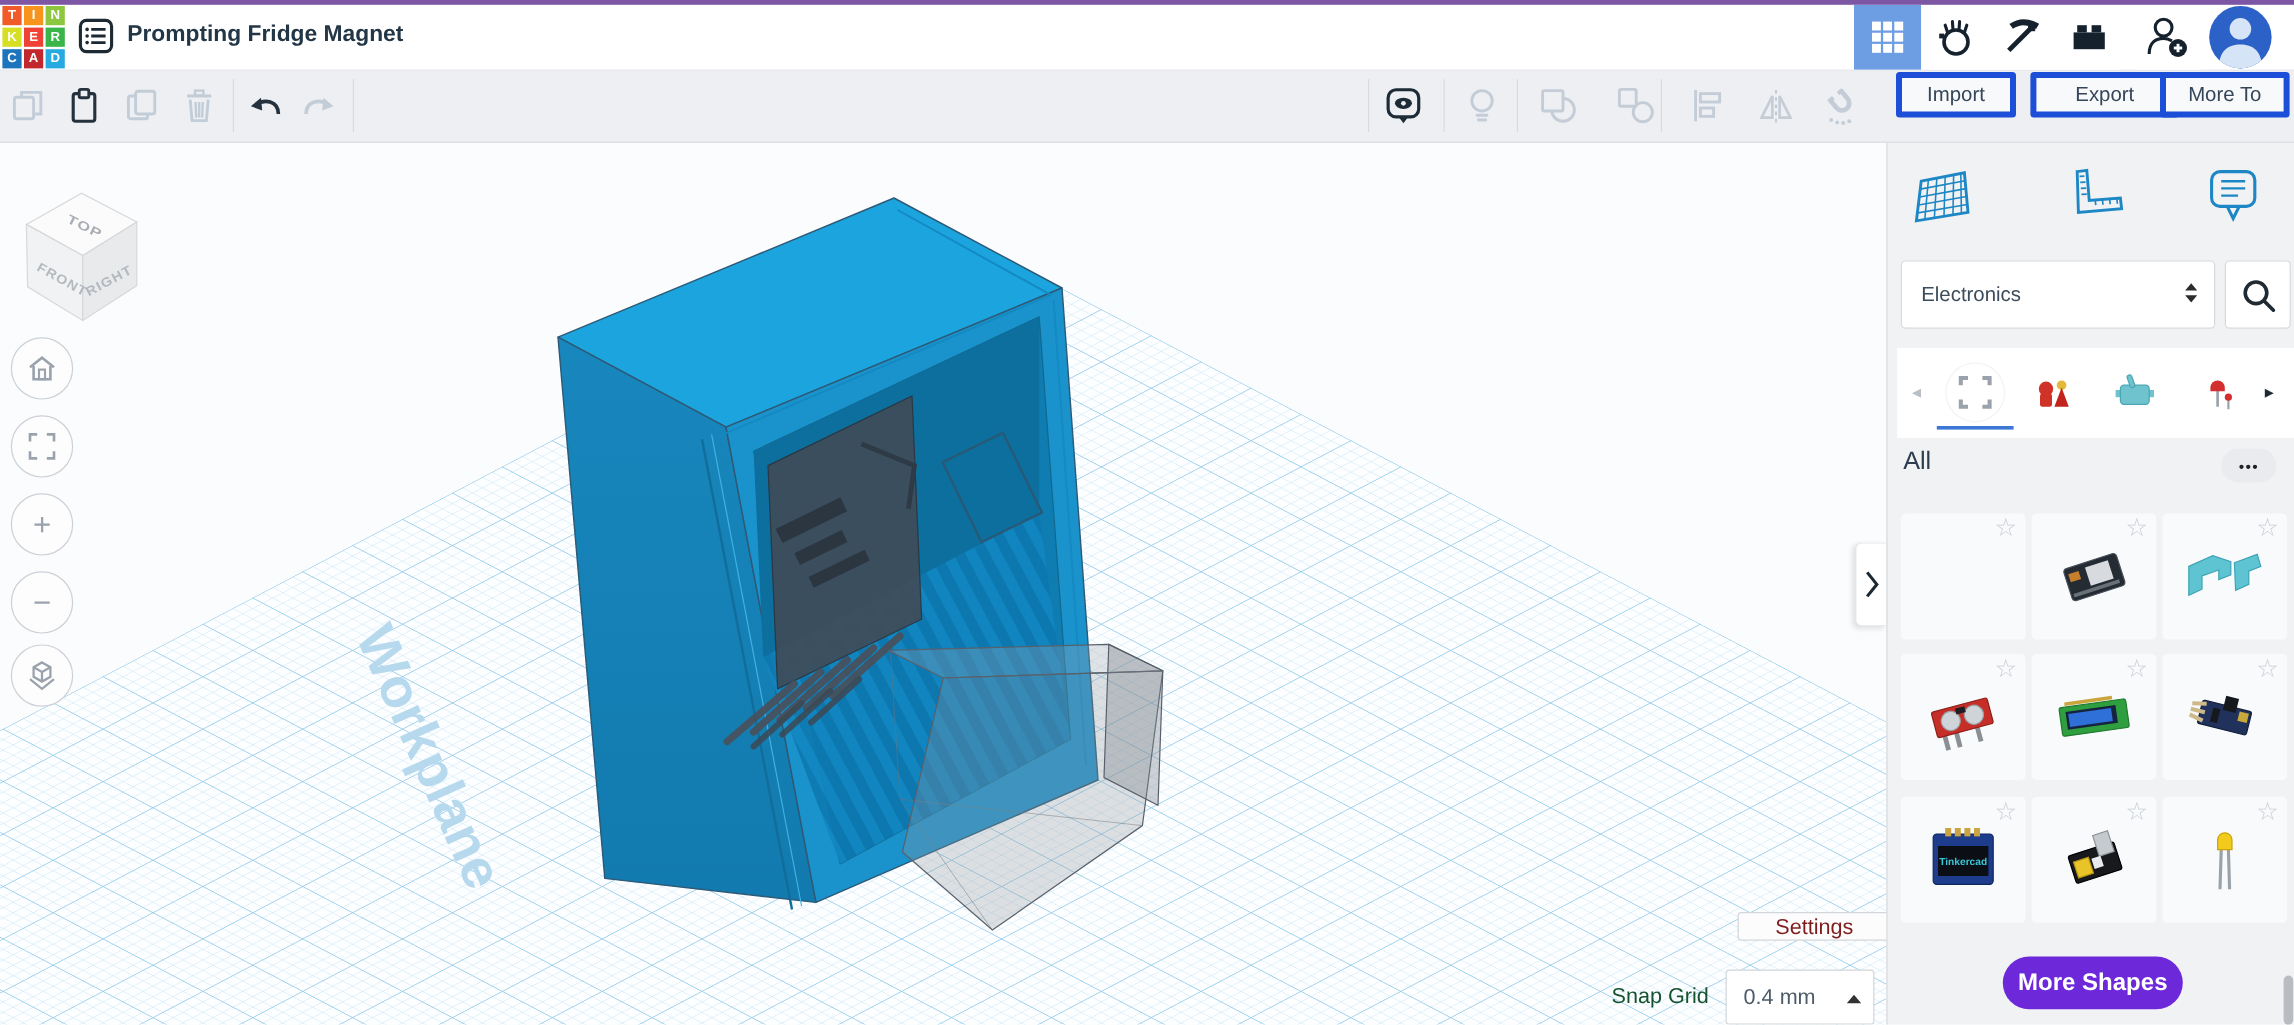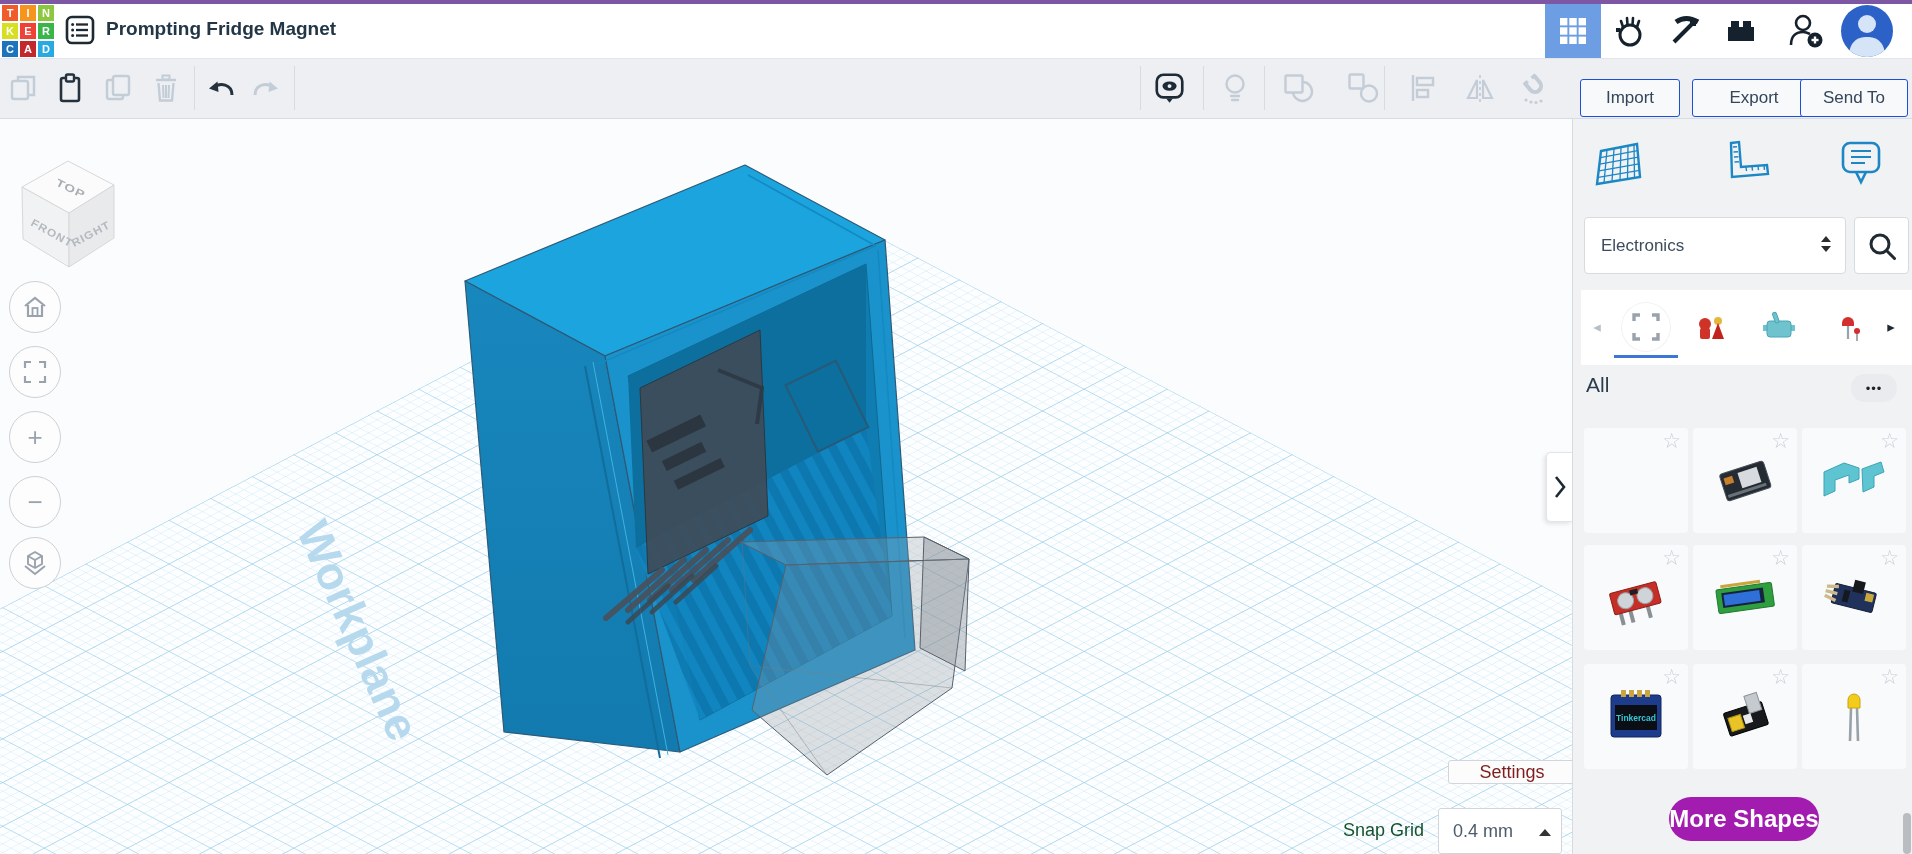--- a/index.html
+++ b/index.html
@@ -20,21 +20,21 @@
   #menu-btn{left:64px;top:14px;width:32px;height:32px;display:flex;align-items:center;justify-content:center;}
   #doc-title{left:106px;top:0;height:58px;line-height:58px;font-size:19px;font-weight:600;color:#233646;}
   .tb-tile{top:4px;width:56px;height:54px;background:#fff;display:flex;align-items:center;justify-content:center;}
   .tb-tile.active{background:#6d9de3;}
   #avatar{left:1841px;top:5px;width:52px;height:52px;border-radius:50%;background:#2c62c8;overflow:hidden;display:flex;align-items:flex-end;justify-content:center;}
 
   
   #toolbar{left:0;top:58px;width:1912px;height:60px;background:#edeff2;border-bottom:1px solid #d9dcdf;z-index:15;}
   .tool-ic{top:13px;width:34px;height:34px;display:flex;align-items:center;justify-content:center;}
   .tb-div{top:8px;width:1px;height:44px;background:#d8dbdf;}
-  .tb-btn{top:21px;height:38px;background:#f8f9fa;border:1px solid #1d4ed8;border-radius:3px;
+  .tb-btn{top:2px;height:38px;background:#f8f9fa;border:5px solid #1d4ed8;border-radius:3px;
     font-size:17px;color:#35465a;display:flex;align-items:center;justify-content:center;box-sizing:border-box;}
 
   
   #canvas{left:0;top:118px;width:1572px;height:736px;background:#fbfcfd;overflow:hidden;}
   #scene{position:absolute;left:0;top:0;}
   .nav-circle{left:9px;width:52px;height:52px;border-radius:50%;border:1.5px solid #ccd1d7;background:#fdfdfe;
     box-sizing:border-box;display:flex;align-items:center;justify-content:center;color:#9aa3ad;font-size:26px;}
   #viewcube{left:10px;top:27px;}
   #settings-btn{left:1448px;top:642px;width:128px;height:24px;background:#fcfcfd;border:1px solid #d2d6da;border-radius:3px;
     font-size:18px;color:#7f1d1d;display:flex;align-items:center;justify-content:center;box-sizing:border-box;}
@@ -61,22 +61,22 @@
   #car-sel-circle{left:41px;top:13px;width:48px;height:48px;border-radius:50%;background:#fff;box-shadow:0 0 0 1px #f2f2f3;
     display:flex;align-items:center;justify-content:center;}
   .car-tab{top:19px;width:36px;height:36px;display:flex;align-items:center;justify-content:center;}
   .car-chev{top:22px;width:20px;height:30px;display:flex;align-items:center;justify-content:center;font-size:15px;}
   #all-label{left:13px;top:255px;font-size:21px;color:#2b3d4f;}
   #all-menu{left:278px;top:256px;width:46px;height:28px;border-radius:14px;background:#eaebee;
     display:flex;align-items:center;justify-content:center;font-size:13px;letter-spacing:1px;color:#222;}
   .tile{width:104px;height:105px;background:#f9fafb;border-radius:4px;}
   .tile .star{position:absolute;top:2px;right:7px;font-size:21px;color:#c9ced6;line-height:1;}
   .tile svg{position:absolute;left:17px;top:17px;}
-  #more-shapes{left:96px;top:679px;width:150px;height:44px;border-radius:22px;background:#a21caf;color:#fff;
-    font-size:24px;font-weight:600;display:flex;align-items:center;justify-content:center;}
+  #more-shapes{left:96px;top:679px;width:150px;height:44px;border-radius:22px;background:#6d28d9;color:#fff;
+    font-size:20px;font-weight:600;display:flex;align-items:center;justify-content:center;}
   #sb-scroll{left:330px;top:695px;width:8px;height:41px;border-radius:4px;background:#b9bdc2;}
 </style>
 </head>
 <body>
 
 <div id="app">
 
   <div id="topbar" class="abs">
     <div id="logo" class="abs">
       <div class="lt c0">T</div>
@@ -271,21 +271,21 @@
             <circle cx="8" cy="29" r="1.6"></circle>
             <circle cx="13" cy="31" r="1.6"></circle>
             <circle cx="18" cy="31.5" r="1.6"></circle>
             <circle cx="23" cy="30" r="1.6"></circle>
           </g>
         </svg>
     </div>
 
     <div class="abs tb-btn" style="left:1580px;width:100px">Import</div>
     <div class="abs tb-btn" style="left:1692px;width:124px">Export</div>
-    <div class="abs tb-btn" style="left:1800px;width:108px">Send To</div>
+    <div class="abs tb-btn" style="left:1800px;width:108px">More To</div>
   </div>
 
   <div id="canvas" class="abs">
     <svg id="scene" width="1572" height="736" viewBox="0 0 1572 736">
       <defs>
         <pattern id="gmin" width="9.4" height="9.4" patternUnits="userSpaceOnUse">
           <path d="M9.4 0 H0 V9.4" fill="none" stroke="#c2e1f3" stroke-width="0.8"></path>
         </pattern>
         <pattern id="gmaj" width="47" height="47" patternUnits="userSpaceOnUse">
           <path d="M47 0 H0 V47" fill="none" stroke="#8ec7e7" stroke-width="1.2"></path>

